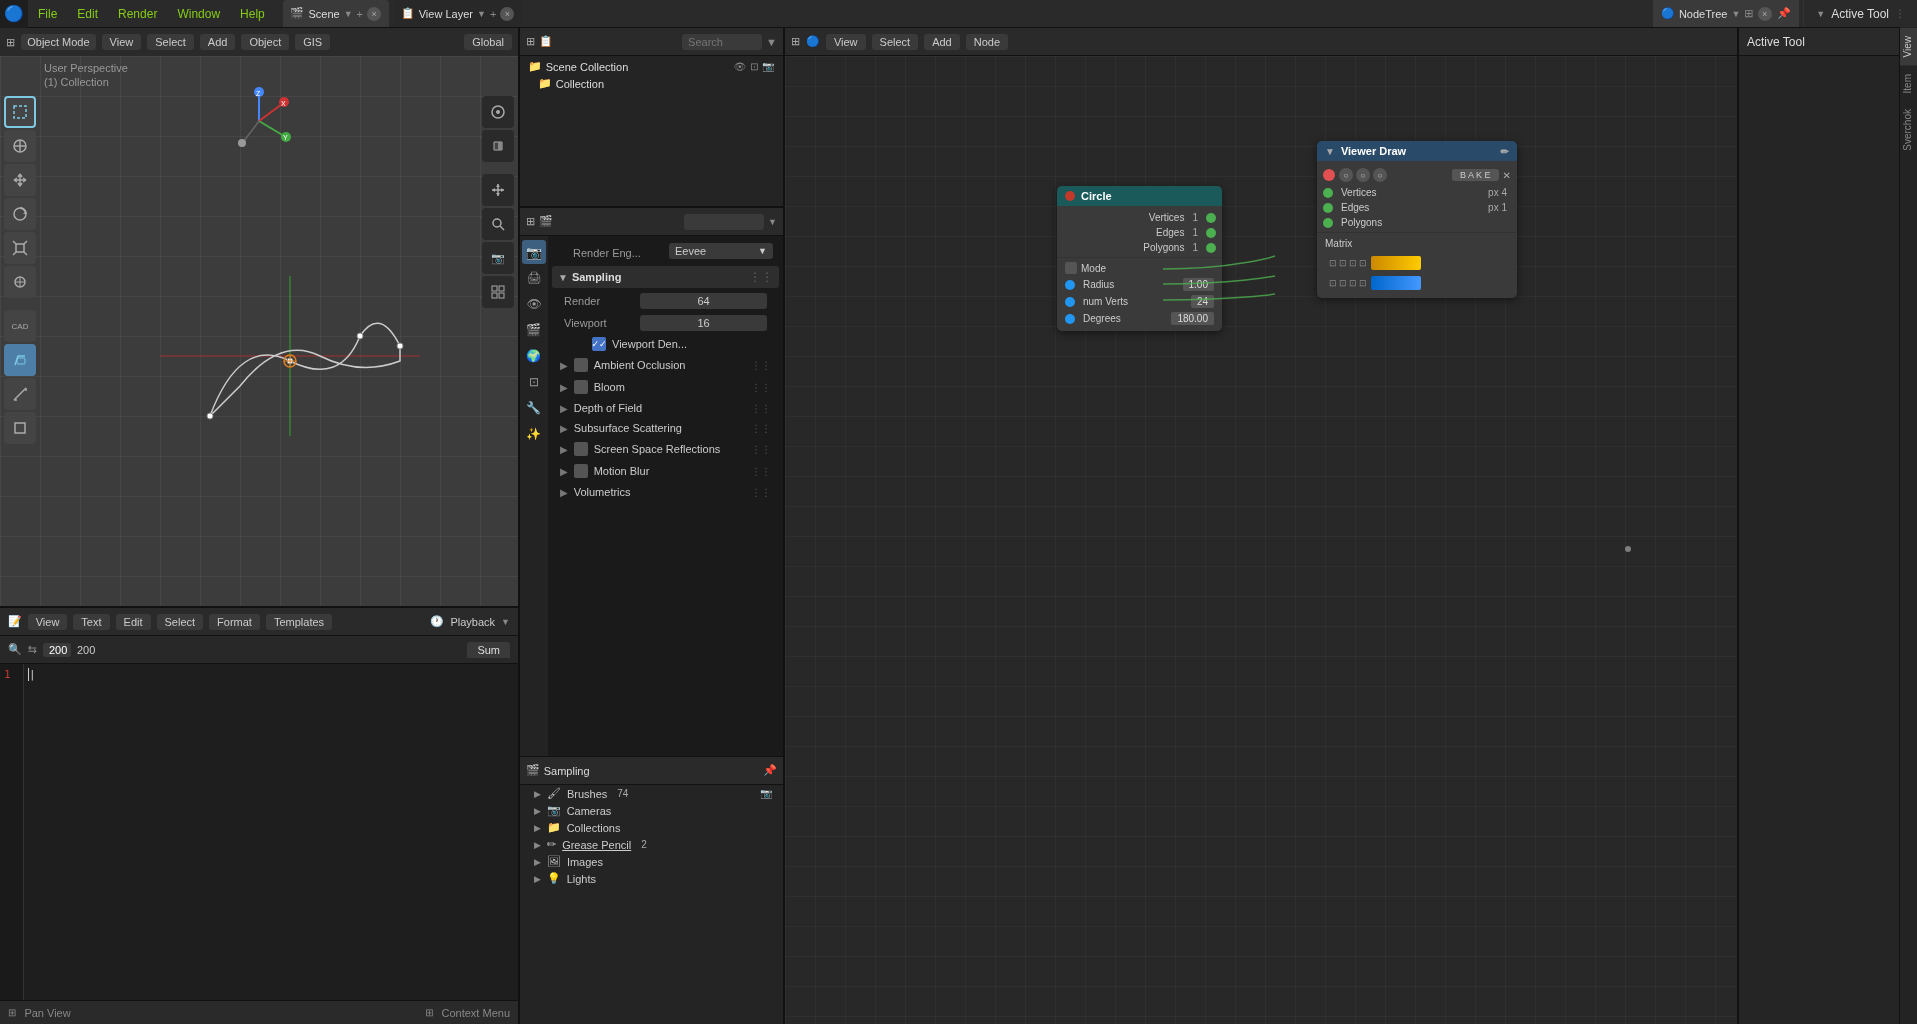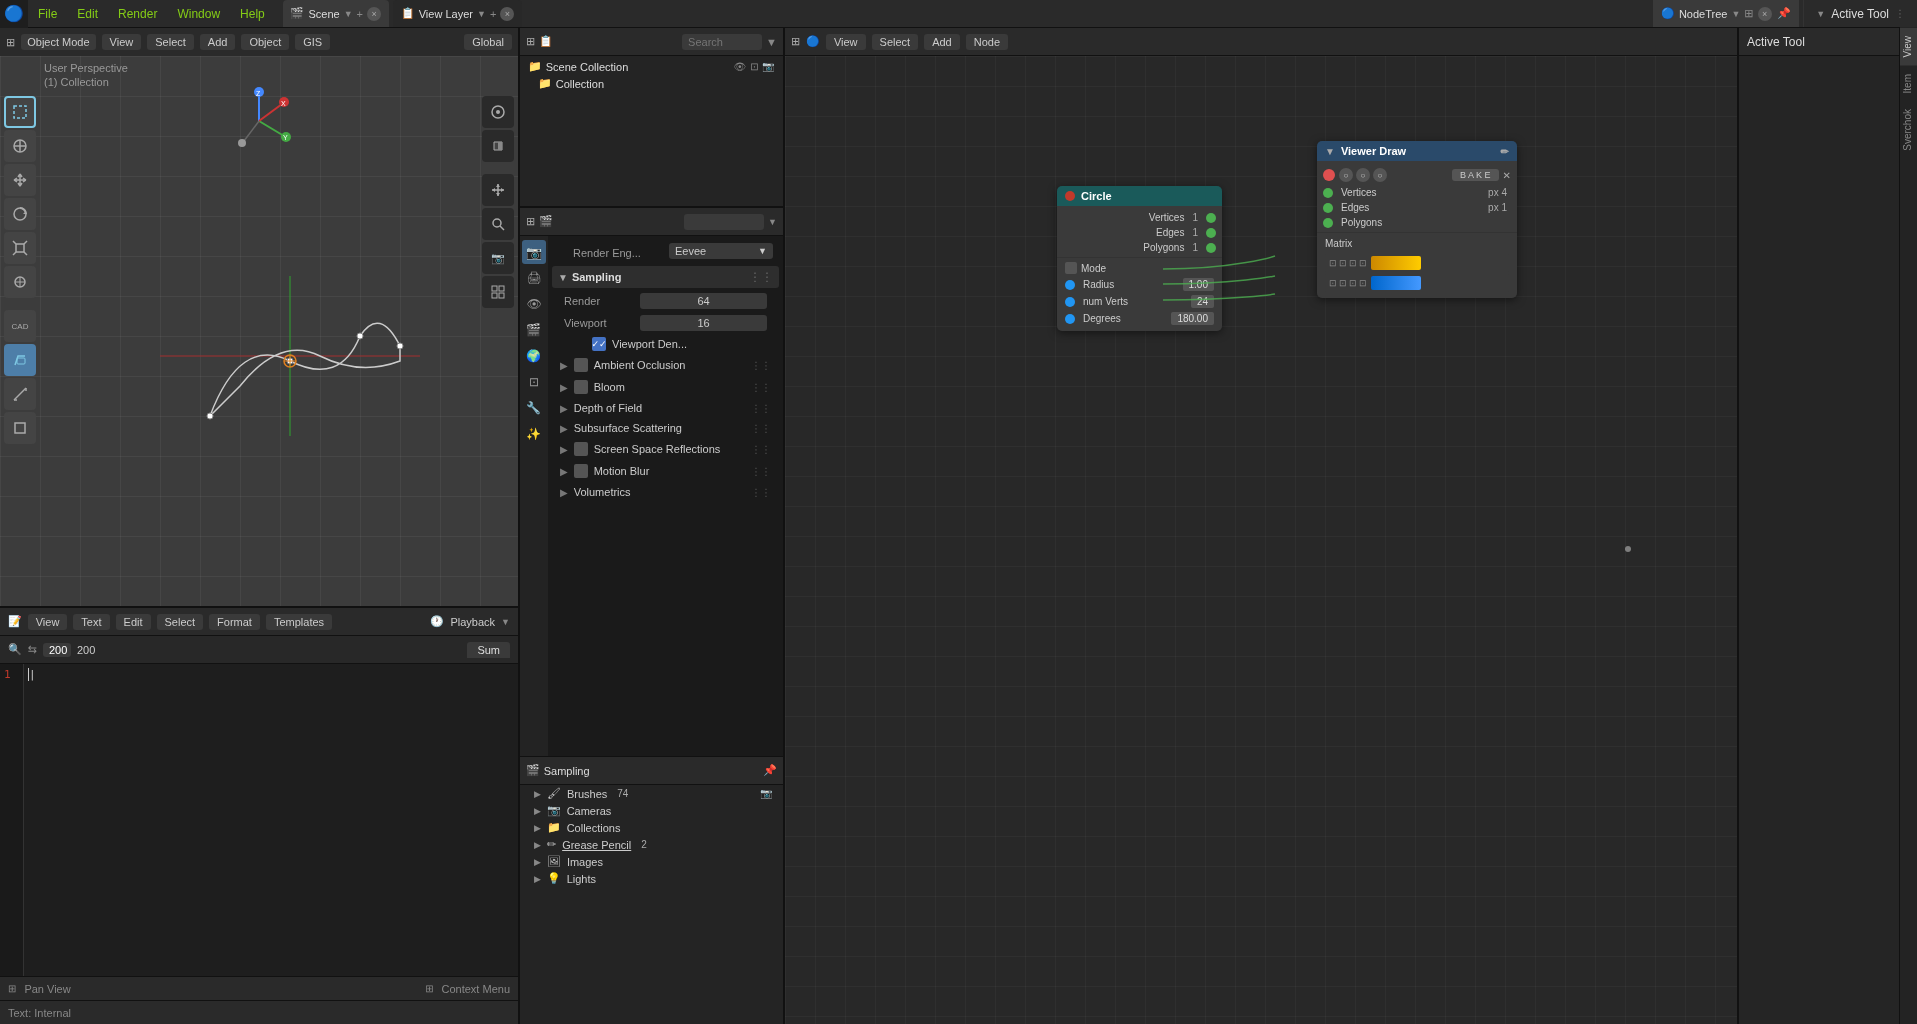--- a/index.html
+++ b/index.html
@@ -725,23 +725,20 @@
       </div>
 
       <div class="text-editor-bottom">
         <span style="font-size:10px; color:#888;">⊞</span>
         <span style="color:#888; cursor:pointer;">Pan View</span>
         <div style="flex:1;"></div>
         <span style="font-size:10px; color:#888;">⊞</span>
         <span style="color:#888; cursor:pointer;">Context Menu</span>
       </div>
 
-      <div style="height:24px; background:#2a2a2a; display:flex; align-items:center; padding:0 8px; border-top:1px solid #111;">
-        <span style="color:#888; font-size:11px;">Text: Internal</span>
-      </div>
     </div>
   </div>
 
   <div class="middle-section">
 
     <div style="height:180px; background:#242424; border-bottom:2px solid #111; display:flex; flex-direction:column; flex-shrink:0;">
 
       <div style="height:28px; background:#2a2a2a; display:flex; align-items:center; padding:0 6px; gap:4px; flex-shrink:0; border-bottom:1px solid #111;">
         <span style="font-size:11px; color:#aaa;">⊞</span>
         <span style="font-size:11px; color:#888;">📋</span>

